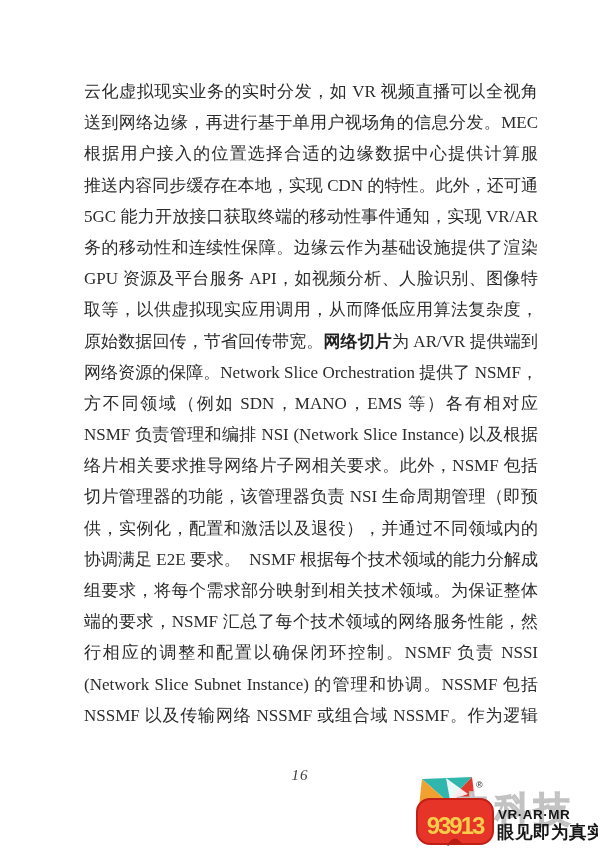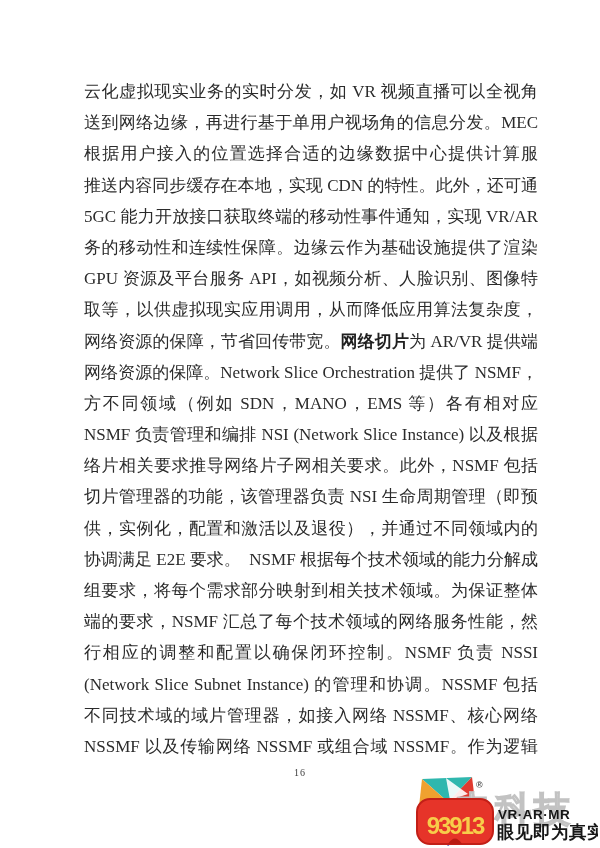--- a/index.html
+++ b/index.html
@@ -15,22 +15,23 @@
   }
   .line{
     height:31.2px;line-height:31.2px;
     text-align:justify;text-align-last:justify;
     overflow:hidden;
   }
   .line span{white-space:pre-wrap;}
   .line span.bold{font-weight:bold;color:#1f1f1f;}
   .page-number{
     position:absolute;top:767px;left:0;right:0;
-    text-align:center;font-size:10px;color:#3d3d3d;
+    text-align:center;font-size:15px;color:#3d3d3d;
     letter-spacing:1px;
+    font-style:italic;
   }
   .footer-logo{
     position:absolute;left:416px;top:776px;width:182px;height:72px;
   }
   .footer-logo svg{display:block;width:182px;height:72px;}
   .wm-text{
     font-family:"Liberation Sans","DejaVu Sans",sans-serif;
     font-weight:bold;
   }
   .tagline{
@@ -49,33 +50,32 @@
 
   <div class="text-block" id="text-block">
       <div class="line"><span>云化虚拟现实业务的实时分发，如 VR 视频直播可以全视角流推</span></div>
       <div class="line"><span>送到网络边缘，再进行基于单用户视场角的信息分发。MEC 可</span></div>
       <div class="line"><span>根据用户接入的位置选择合适的边缘数据中心提供计算服务，将</span></div>
       <div class="line"><span>推送内容同步缓存在本地，实现 CDN 的特性。此外，还可通过</span></div>
       <div class="line"><span>5GC 能力开放接口获取终端的移动性事件通知，实现 VR/AR 业</span></div>
       <div class="line"><span>务的移动性和连续性保障。边缘云作为基础设施提供了渲染所须</span></div>
       <div class="line"><span>GPU 资源及平台服务 API，如视频分析、人脸识别、图像特征提</span></div>
       <div class="line"><span>取等，以供虚拟现实应用调用，从而降低应用算法复杂度，避免</span></div>
-      <div class="line"><span>网络资源的保障，节省回传带宽。</span><span class="bold">网络切片</span><span>为 AR/VR 提供端到端</span></div>
+      <div class="line"><span>原始数据回传，节省回传带宽。</span><span class="bold">网络切片</span><span>为 AR/VR 提供端到端</span></div>
       <div class="line"><span>网络资源的保障。Network Slice Orchestration 提供了 NSMF，下</span></div>
       <div class="line"><span>方不同领域（例如 SDN，MANO，EMS 等）各有相对应 NSSMF。</span></div>
       <div class="line"><span>NSMF 负责管理和编排 NSI (Network Slice Instance) 以及根据网</span></div>
       <div class="line"><span>络片相关要求推导网络片子网相关要求。此外，NSMF 包括跨域</span></div>
       <div class="line"><span>切片管理器的功能，该管理器负责 NSI 生命周期管理（即预先提</span></div>
       <div class="line"><span>供，实例化，配置和激活以及退役），并通过不同领域内的多维</span></div>
       <div class="line"><span>协调满足 E2E 要求。  NSMF 根据每个技术领域的能力分解成多</span></div>
       <div class="line"><span>组要求，将每个需求部分映射到相关技术领域。为保证整体端到</span></div>
       <div class="line"><span>端的要求，NSMF 汇总了每个技术领域的网络服务性能，然后执</span></div>
       <div class="line"><span>行相应的调整和配置以确保闭环控制。NSMF 负责 NSSI</span></div>
       <div class="line"><span>(Network Slice Subnet Instance) 的管理和协调。NSSMF 包括用于</span></div>
-      <div class="line"><span>不同技术域的域片管理器，如接入网络 NSSMF、核心网络</span></div>
       <div class="line"><span>NSSMF 以及传输网络 NSSMF 或组合域 NSSMF。作为逻辑实体，</span></div>
     </div>
 
   <div class="page-number">16</div>
 
   <div class="footer-logo">
     <svg viewBox="0 0 182 72">
 
       <g>
         <polygon points="6,3 56,1 32,26" fill="#2fb7ae"></polygon>

